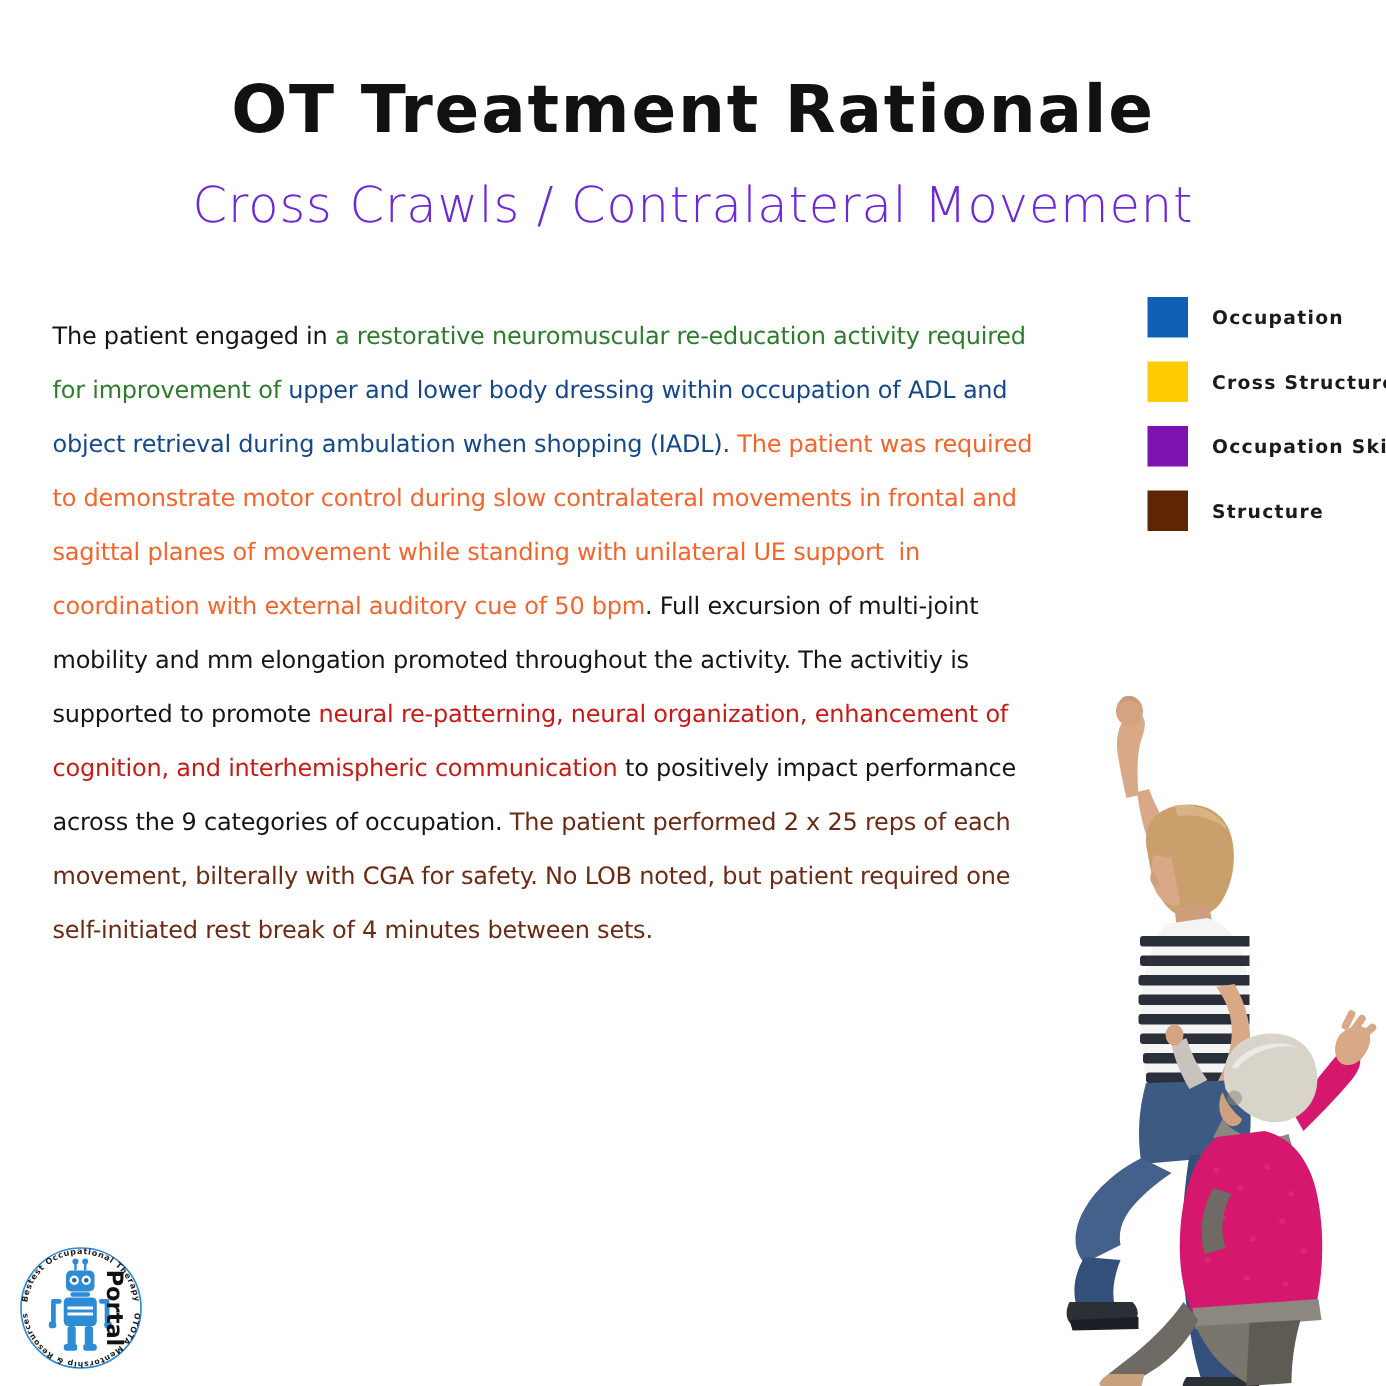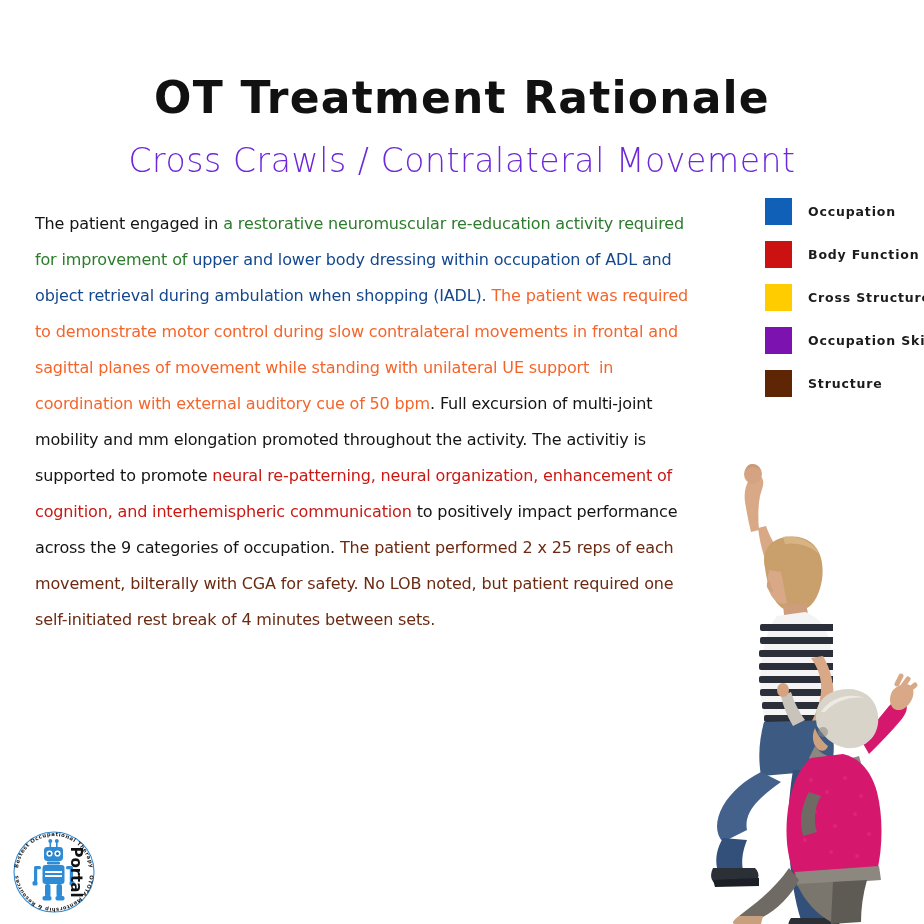--- a/index.html
+++ b/index.html
@@ -17,21 +17,21 @@
     text-align:center;
   }
   #page-title{
     margin:0;
     font-family:"DejaVu Sans", sans-serif;
     font-weight:bold;
     font-size:44px;
     letter-spacing:1.2px;
     color:#111111;
     line-height:1;
-    padding-top:76px;
+    padding-top:52px;
   }
   #page-subtitle{
     margin:0;
     font-family:"DejaVu Sans", sans-serif;
     font-weight:300;
     font-size:33px;
     letter-spacing:0.6px;
     color:#6d28d9;
     line-height:1;
     padding-top:24px;
@@ -111,24 +111,20 @@
   <h1 id="page-title">OT Treatment Rationale</h1>
   <h2 id="page-subtitle">Cross Crawls / Contralateral Movement</h2>
 </div>
 
 <div id="narrative"><span class="seg c-black">The patient engaged in </span><span class="seg c-green">a restorative neuromuscular re-education activity required for improvement of </span><span class="seg c-blue">upper and lower body dressing within occupation of ADL and object retrieval during ambulation when shopping (IADL). </span><span class="seg c-orange">The patient was required to demonstrate motor control during slow contralateral movements in frontal and sagittal planes of movement while standing with unilateral UE support  in coordination with external auditory cue of 50 bpm</span><span class="seg c-black">. Full excursion of multi-joint mobility and mm elongation promoted throughout the activity. The activitiy is supported to promote </span><span class="seg c-red">neural re-patterning, neural organization, enhancement of cognition, and interhemispheric communication</span><span class="seg c-black"> to positively impact performance across the 9 categories of occupation. </span><span class="seg c-brown">The patient performed 2 x 25 reps of each movement, bilterally with CGA for safety. No LOB noted, but patient required one self-initiated rest break of 4 minutes between sets.</span></div>
 
 <div id="legend">
     <div class="legend-row">
       <span class="legend-swatch" style="background: rgb(16, 96, 184);"></span>
       <span class="legend-label">Occupation</span>
-    </div>
-    <div class="legend-row">
-      <span class="legend-swatch" style="background: rgb(204, 17, 17);"></span>
-      <span class="legend-label">Body Function</span>
     </div>
     <div class="legend-row">
       <span class="legend-swatch" style="background: rgb(255, 204, 0);"></span>
       <span class="legend-label">Cross Structure</span>
     </div>
     <div class="legend-row">
       <span class="legend-swatch" style="background: rgb(124, 19, 176);"></span>
       <span class="legend-label">Occupation Skills</span>
     </div>
     <div class="legend-row">

